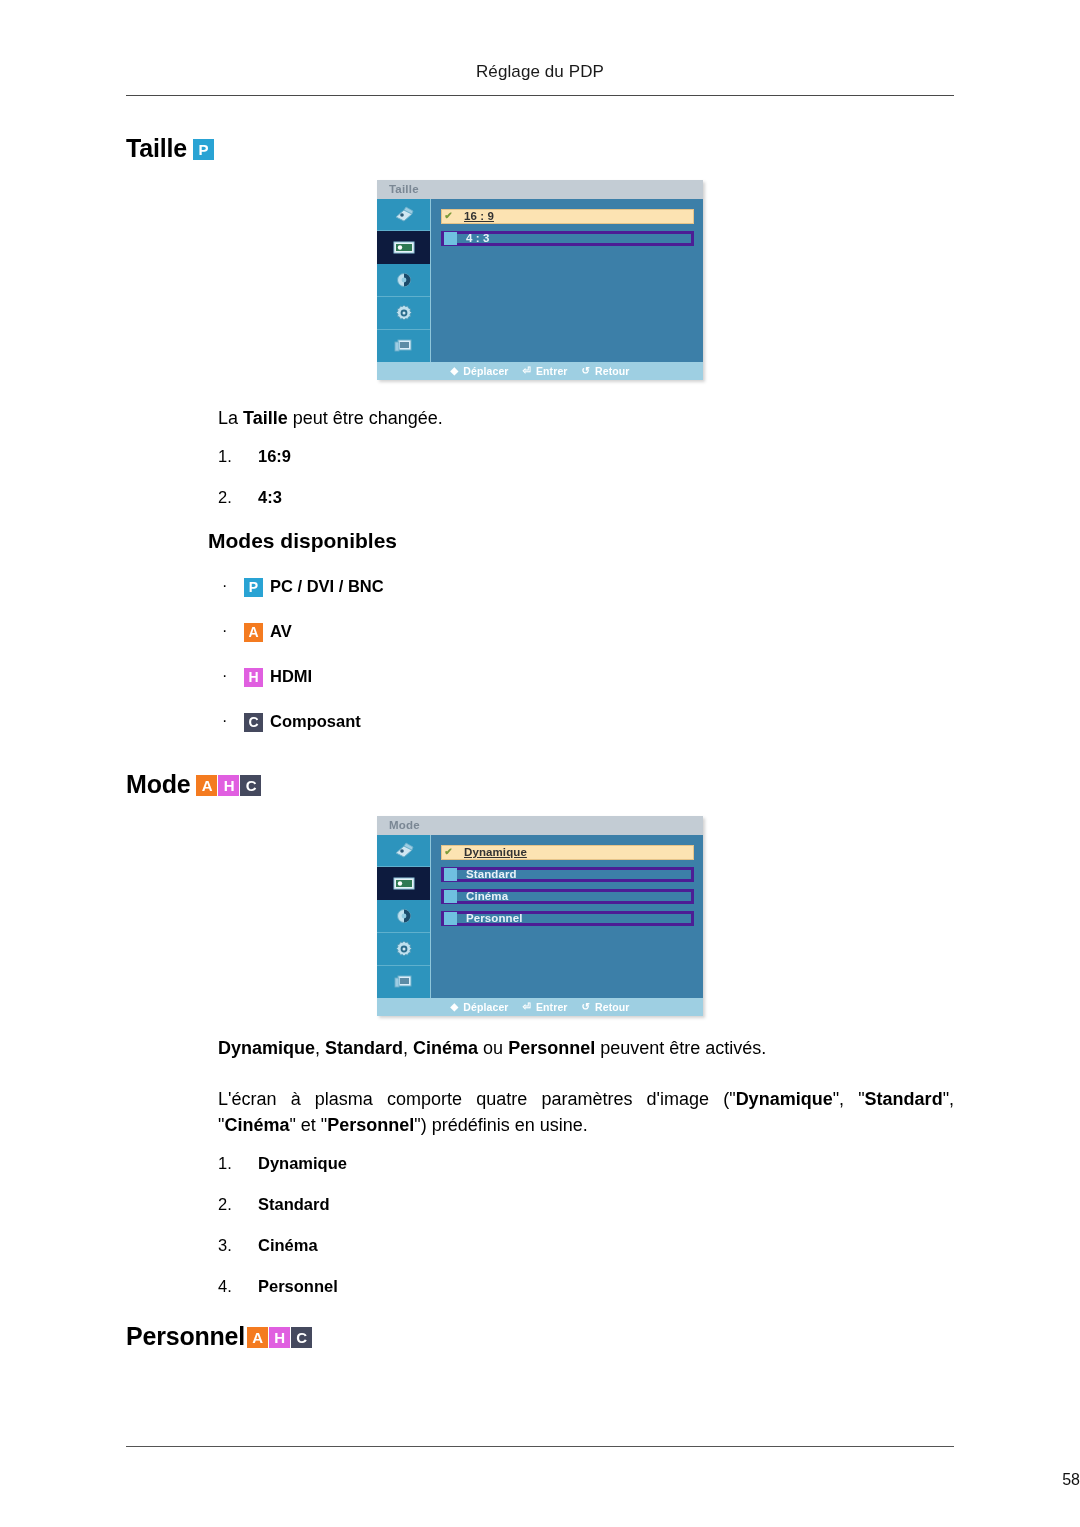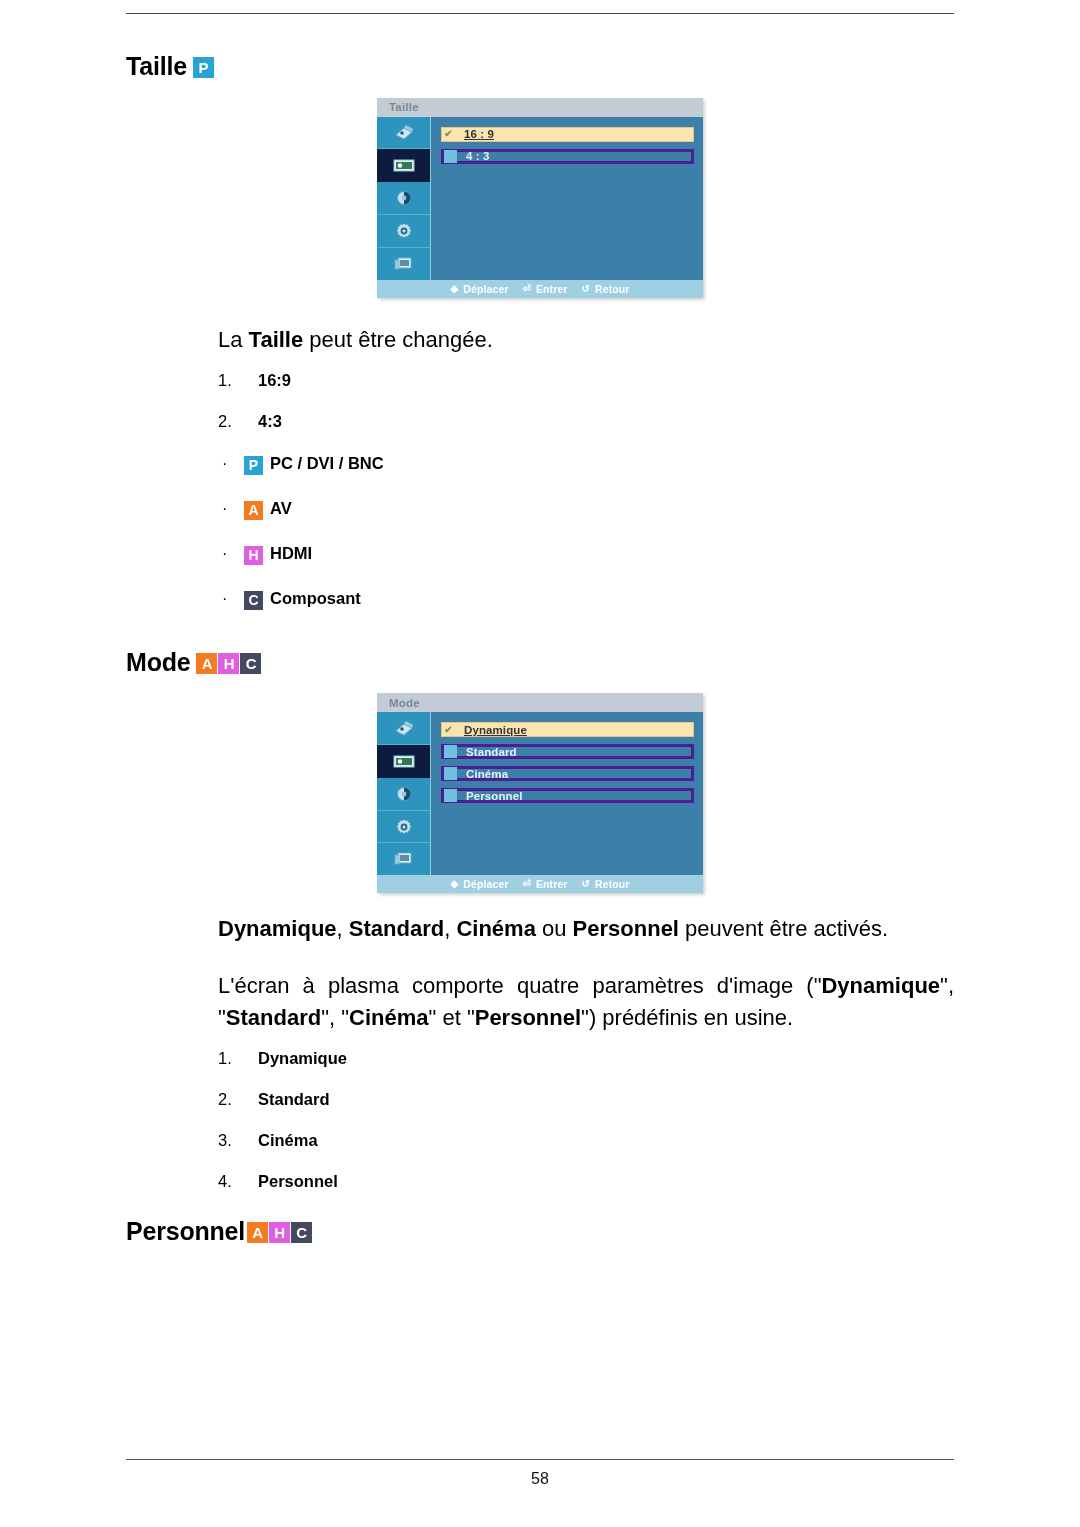--- a/index.html
+++ b/index.html
@@ -80,21 +80,21 @@
   .badge-a { background: #f47b20; }
   .badge-h { background: #e05fe0; }
   .badge-c { background: #45495e; }
   .badge-group { display: inline-block; margin-left: 6px; white-space: nowrap; }
   .badge-group .badge { margin-right: 1px; }
   .badge-group .badge:last-child { margin-right: 0; }
 
   
   .body-block { margin-left: 92px; margin-right: 0; }
   p.copy {
-    font-size: 22px;
+    font-size: 18px;
     line-height: 1.42;
     margin: 0;
     text-align: justify;
   }
   p.copy.first { margin-top: 26px; }
   p.copy b { font-weight: bold; }
 
   ol.num {
     list-style: none;
     margin: 16px 0 0 0;
@@ -265,33 +265,36 @@
     right: 126px;
     bottom: 80px;
     border: 0;
     border-top: 1.3px solid #555555;
     margin: 0;
   }
   .page-num {
     position: absolute;
     left: 0;
     right: 0;
-    bottom: 52px;
-    text-align: center;
+    bottom: 38px;
+    text-align: right;
     font-size: 16px;
     color: #111111;
   }
 
   .gap-a { height: 16px; }
 </style>
 </head>
 <body>
 
 <div class="page">
 
+  <div class="doc-header">
+    <span>Réglage du PDP</span>
+  </div>
   <hr class="header-rule">
 
   <h1 class="sec-title">
     <span>Taille</span>
       <span class="badge-group"><span class="badge badge-p">P</span></span>
   </h1>
 
   <div class="gap-a"></div>
 
   <div class="osd-wrap">
@@ -376,20 +379,21 @@
         <span class="n">1.</span>
         <span class="t">16:9</span>
       </li>
       <li>
         <span class="n">2.</span>
         <span class="t">4:3</span>
       </li>
     </ol>
   </div>
 
+  <div class="sub-title">Modes disponibles</div>
 
   <div class="body-block">
     <ul class="bullets">
       <li>
         <span class="dot">·</span>
         <span class="bgd"><span class="badge badge-p small">P</span></span>
         <span class="lbl">PC / DVI / BNC</span>
       </li>
       <li>
         <span class="dot">·</span>

